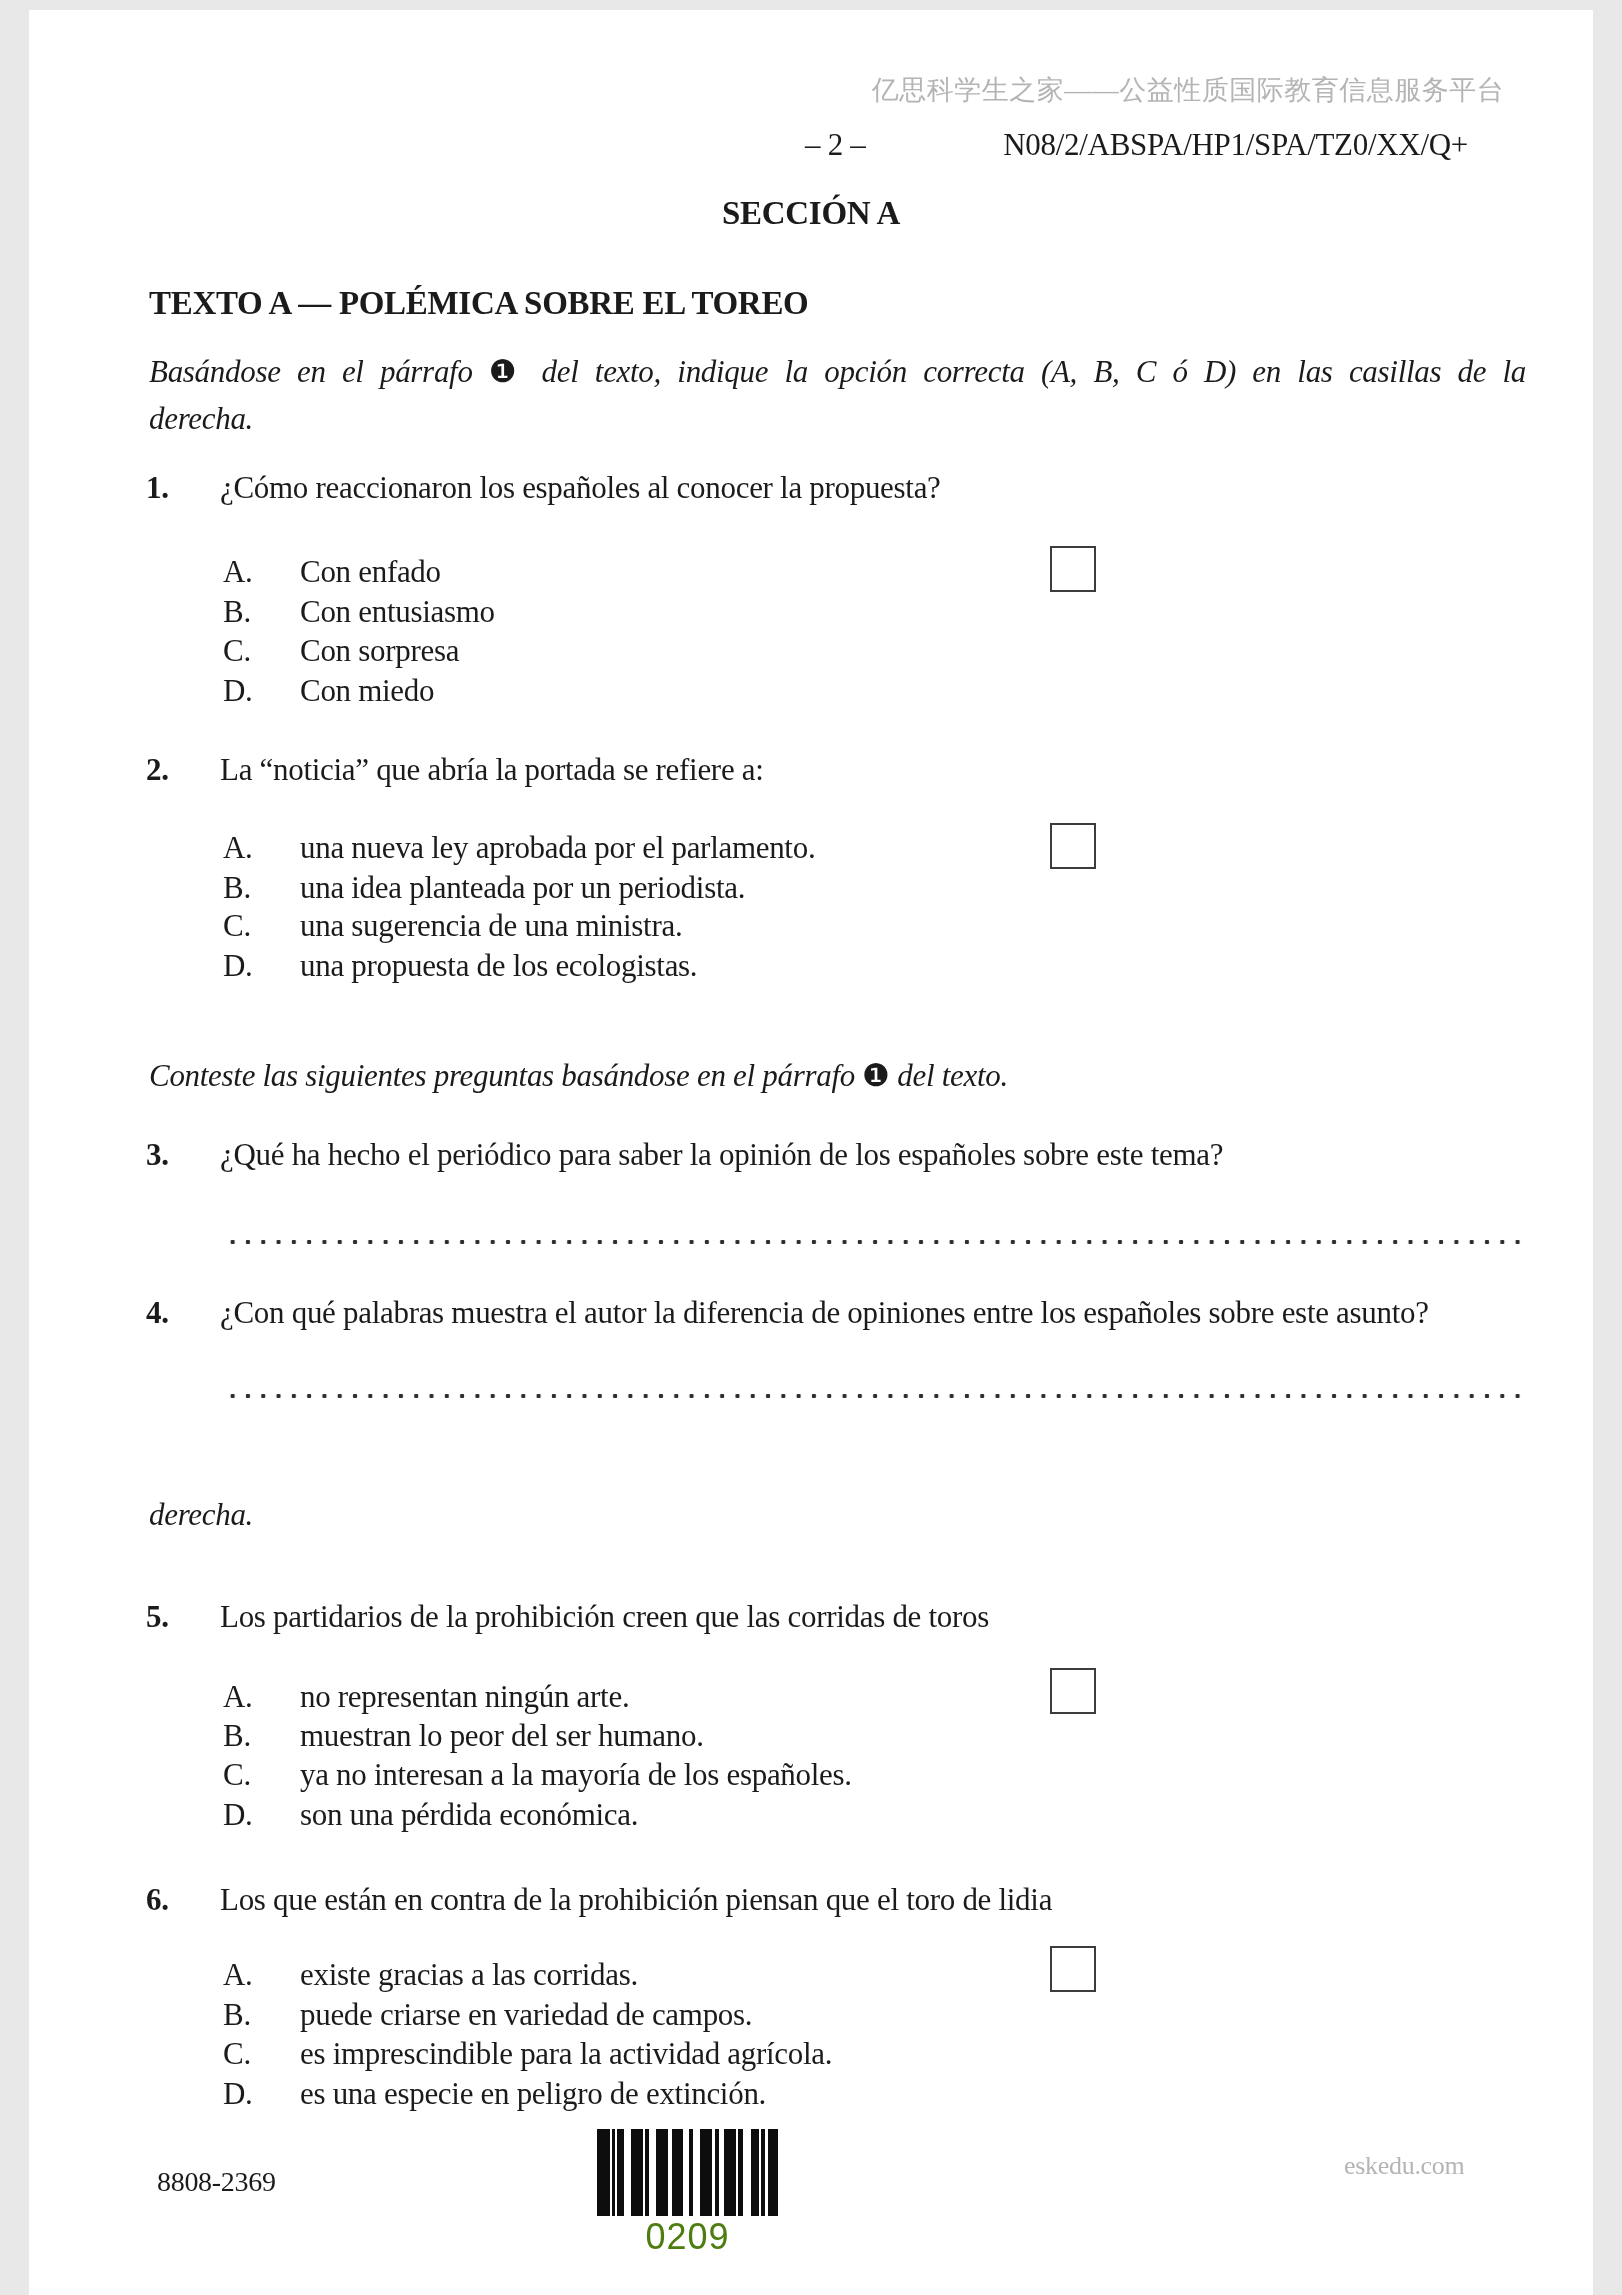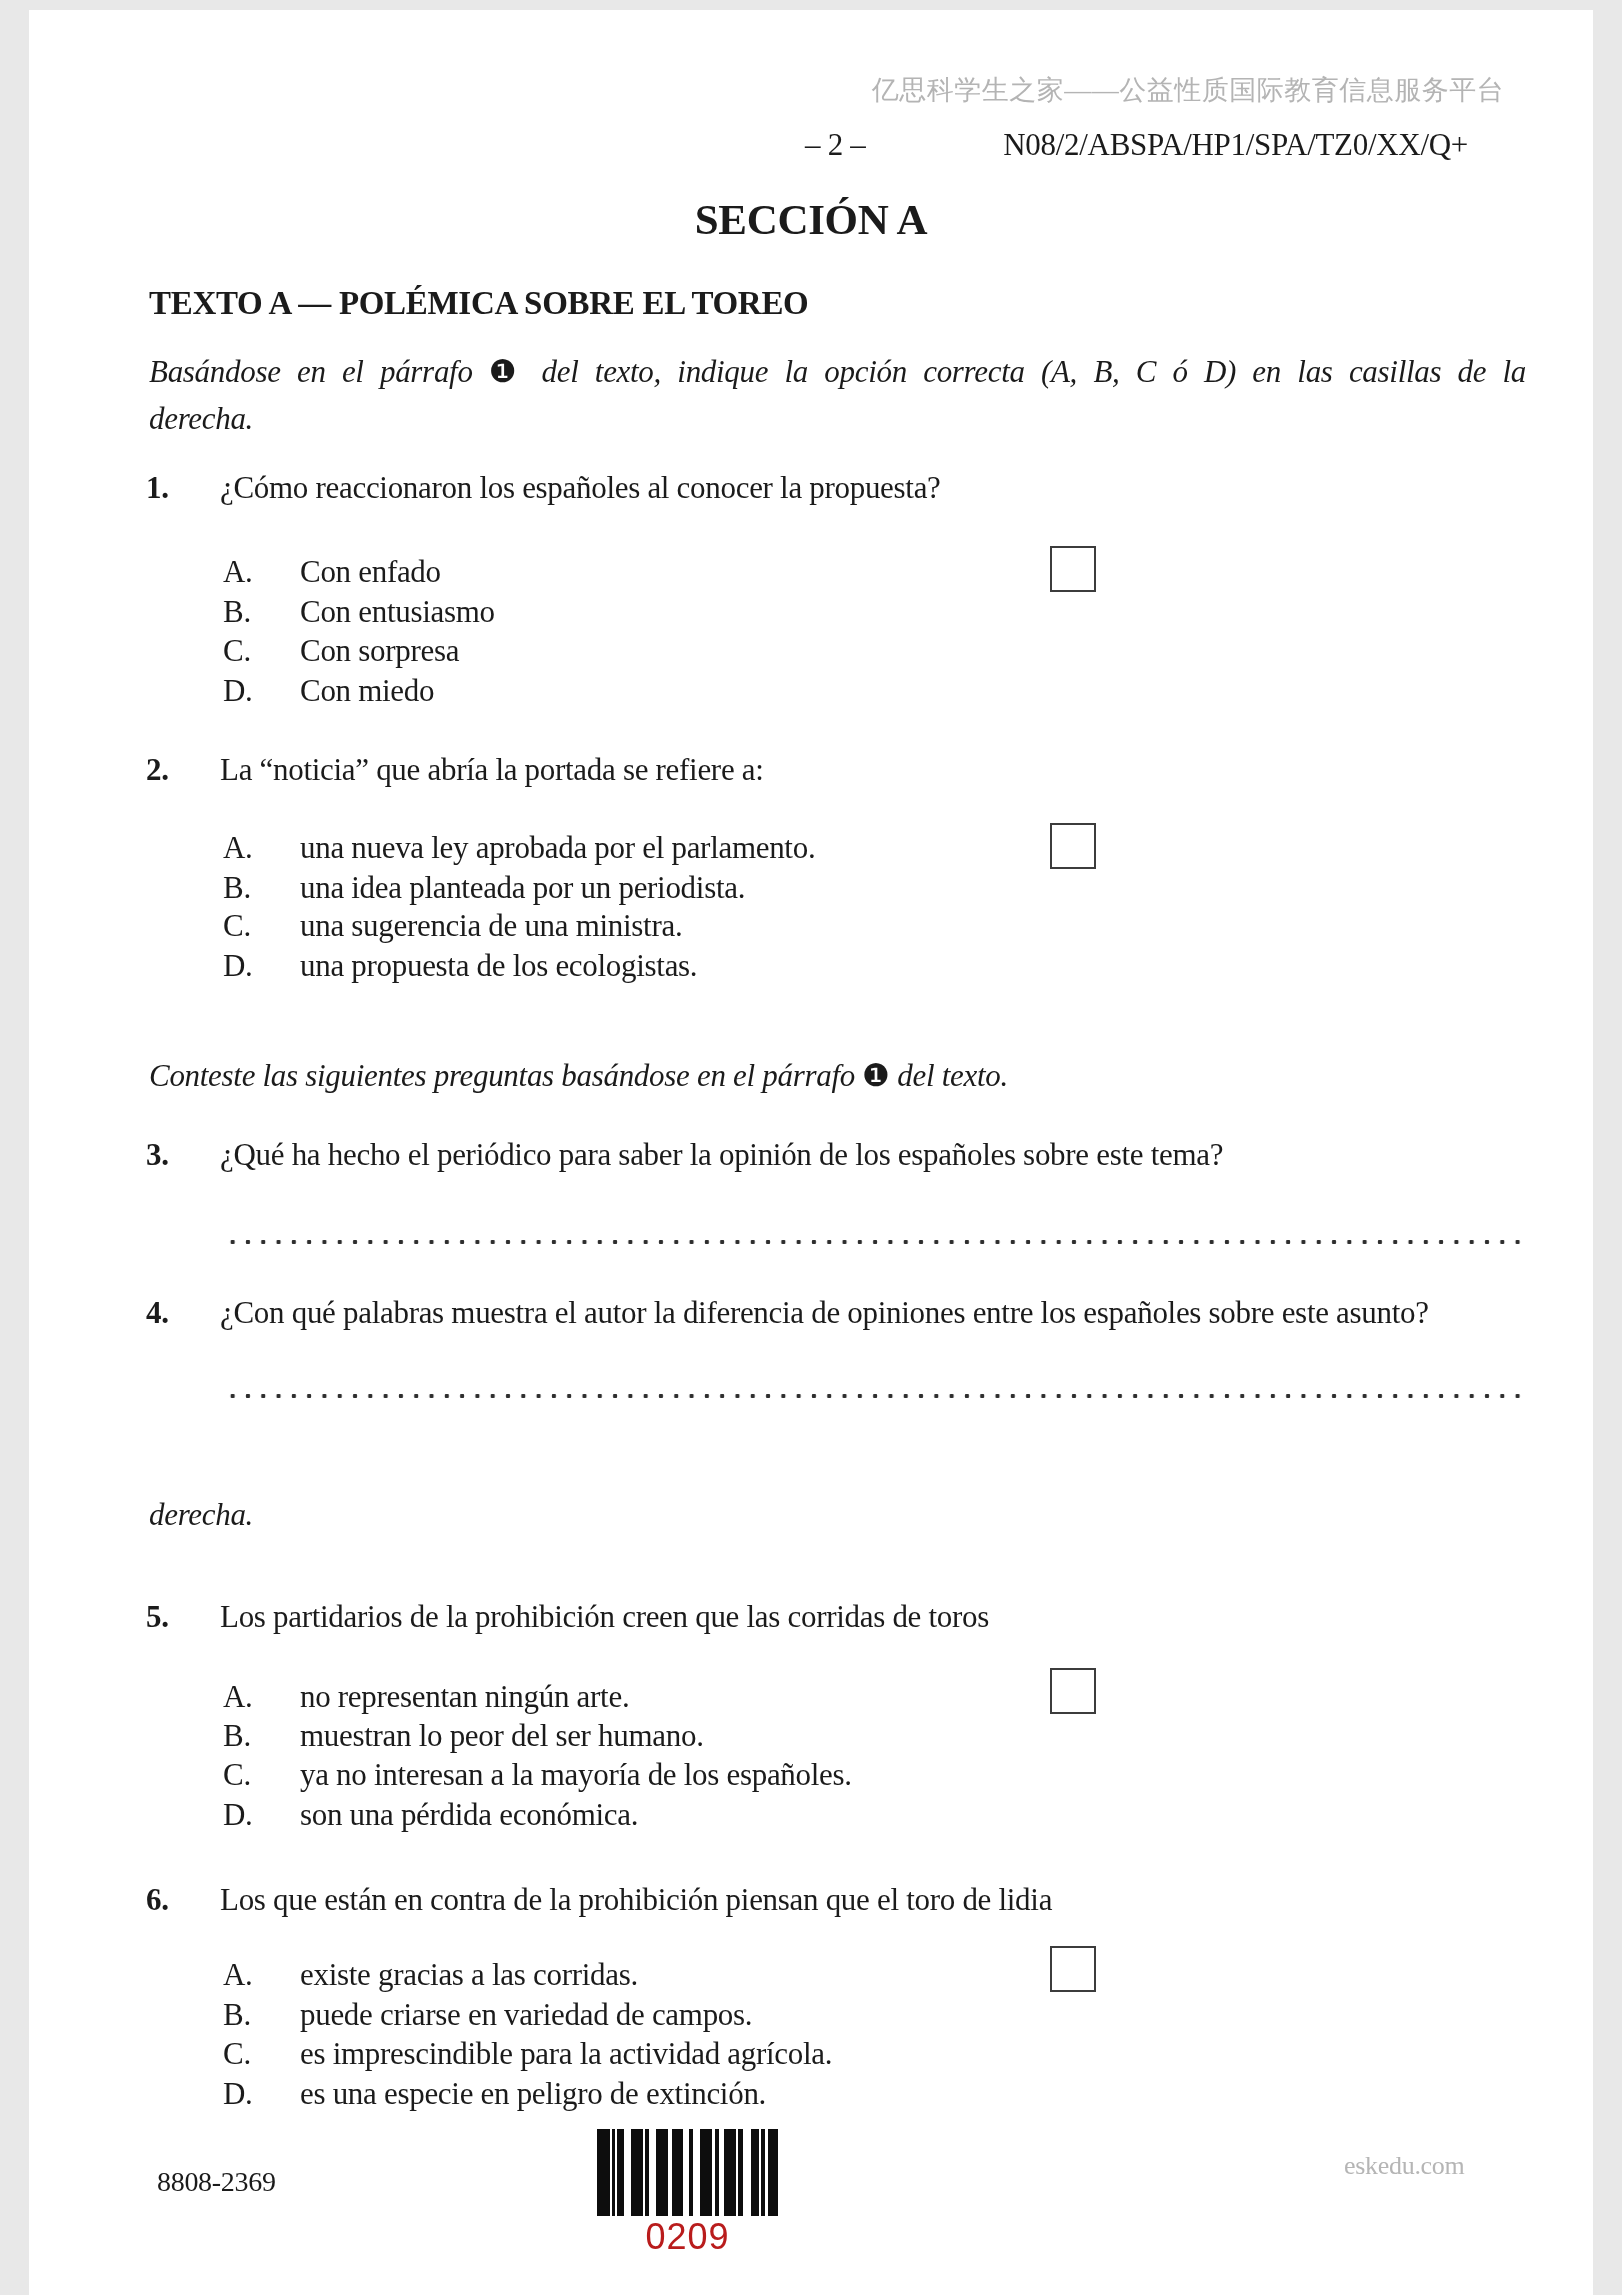--- a/index.html
+++ b/index.html
@@ -25,21 +25,21 @@
     font-size: 27px;
     color: #b4b4b4;
     letter-spacing: 0.5px;
     white-space: nowrap;
   }
   .page-number { top: 117px; left: 776px; font-size: 31px; white-space: nowrap; }
   .exam-code  { top: 117px; right: 125px; font-size: 31px; white-space: nowrap; }
 
   
   .section-title { top: 185px; left: 0; width: 100%; text-align: center;
-                   font-size: 43px; font-weight: bold; }
+                   font-size: 33px; font-weight: bold; }
   .text-title    { top: 275px; left: 120px; font-size: 33px; font-weight: bold; white-space: nowrap; text-align: center; }
 
   
   .instr { left: 120px; width: 1377px; font-style: italic; font-size: 31px; }
   .instr .l1 { text-align: justify; text-align-last: justify; }
   .instr-single { left: 120px; font-style: italic; font-size: 31px; white-space: nowrap; }
 
   
   .q-num  { font-weight: bold; font-size: 31px; }
   .q-text { font-size: 31px; white-space: nowrap; text-align: right; }
@@ -70,21 +70,21 @@
     top: 2119px; left: 568px; width: 181px; height: 87px;
     display: flex; align-items: stretch;
   }
   .bc-bar { background: #0d0d0d; height: 100%; }
   .bc-gap { background: transparent; height: 100%; }
   .barcode-text {
     top: 2206px; left: 568px; width: 181px;
     text-align: center;
     font-family: "Liberation Sans", "DejaVu Sans", sans-serif;
     font-size: 36px;
-    color: #b91c1c;
+    color: #4d7c0f;
     letter-spacing: 1px;
   }
 </style>
 </head>
 <body>
 
 <div class="page">
 
   <div class="abs watermark">亿思科学生之家——公益性质国际教育信息服务平台</div>
   <div class="abs page-number">– 2 –</div>

